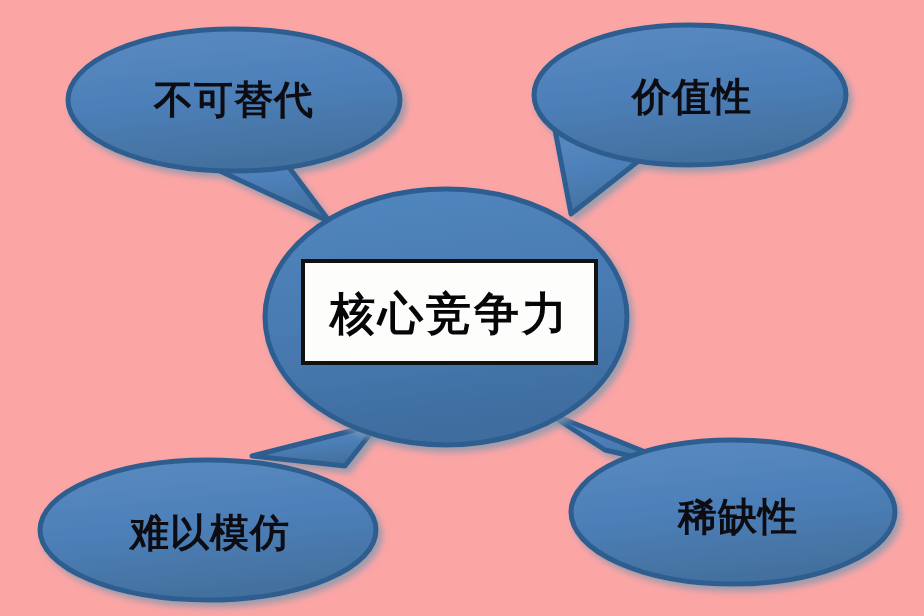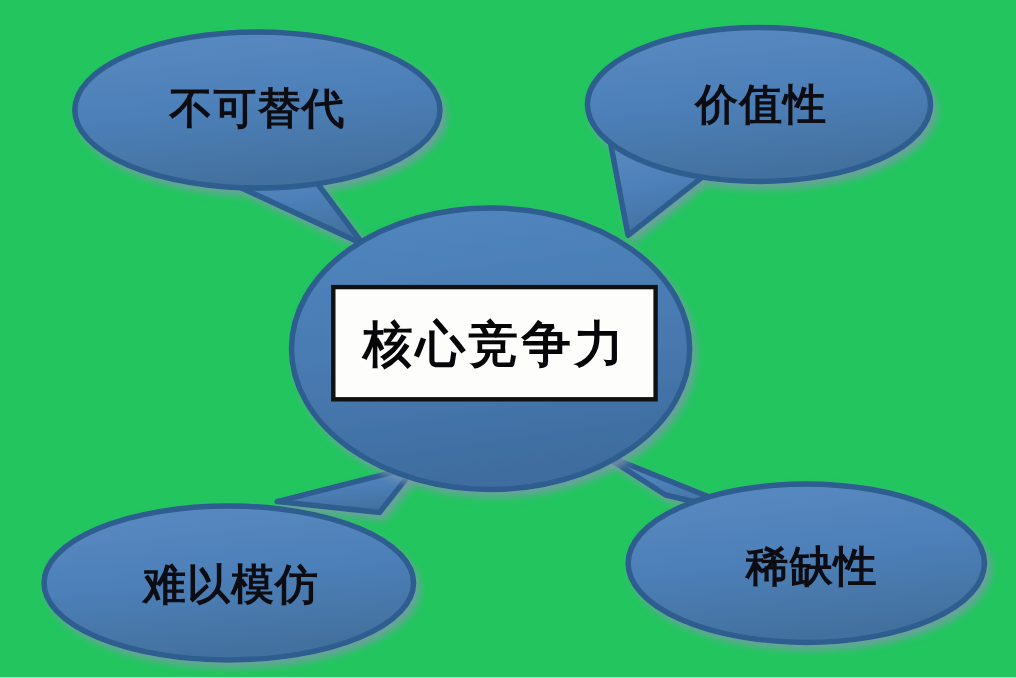--- a/index.html
+++ b/index.html
@@ -7,21 +7,21 @@
     padding: 0;
     background: #ffffff;
   }
   body {
     font-family: "DejaVu Sans", "Liberation Sans", sans-serif;
   }
   #stage {
     position: relative;
     width: 924px;
     height: 616px;
-    background: #22c55e;
+    background: #fca5a5;
     overflow: hidden;
   }
   #diagram {
     display: block;
     width: 924px;
     height: 616px;
   }
   .node-text {
     font-family: "DejaVu Sans", "Liberation Sans", sans-serif;
     font-weight: 700;

